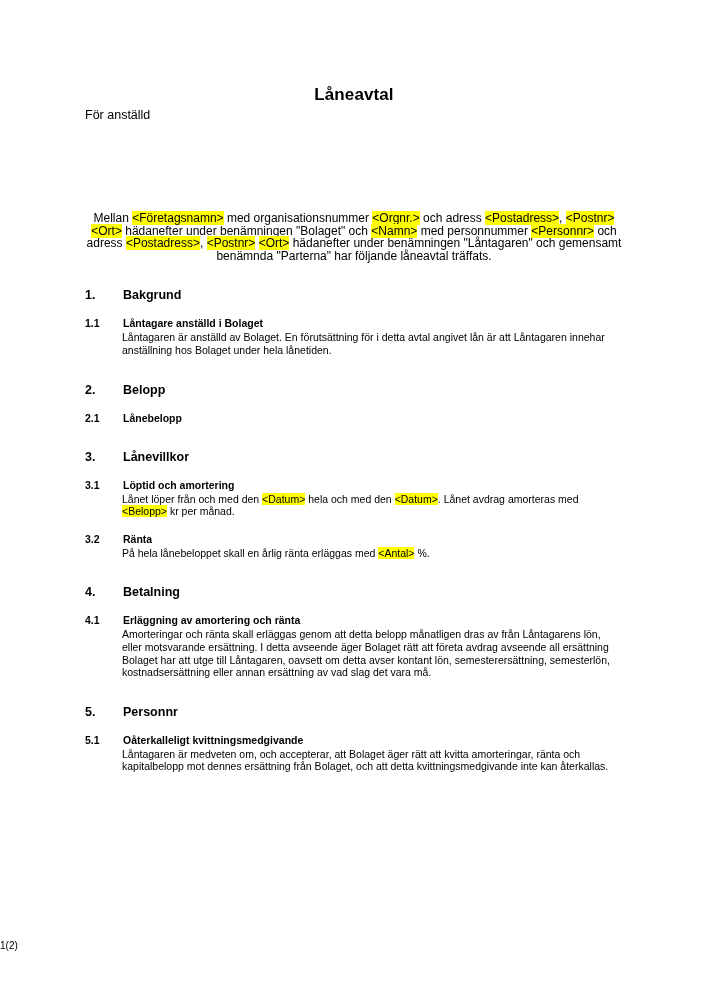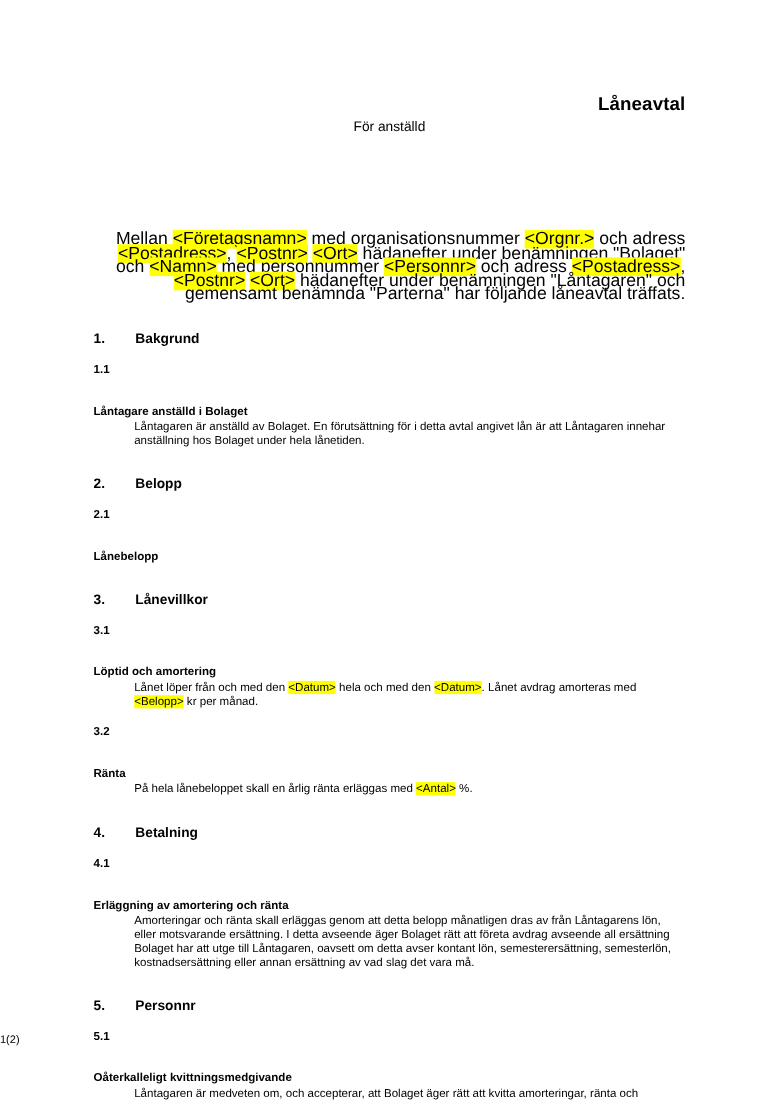--- a/index.html
+++ b/index.html
@@ -19,39 +19,38 @@
     box-sizing: border-box;
     overflow: hidden;
   }
   .content {
     position: absolute;
     left: 85px;
     top: 0;
     width: 538px;
   }
   .doc-title {
-    text-align: right;
+    text-align: center;
     font-size: 17px;
     font-weight: bold;
     color: #000;
     margin-top: 85px;
     letter-spacing: 0.1px;
   }
   .doc-subtitle {
-    text-align: center;
     font-size: 12.5px;
     color: #000;
     margin-top: 3px;
   }
   .intro {
     margin-top: 90px;
-    font-size: 16px;
+    font-size: 12px;
     line-height: 12.6px;
     color: #000;
-    text-align: right;
+    text-align: center;
   }
   .hl {
     background: #ffff00;
     color: #000;
   }
   .sec-head {
     margin-top: 26px;
     display: flex;
     align-items: baseline;
     font-size: 12.5px;
@@ -65,21 +64,20 @@
   .sec-title {
     flex: 1;
   }
   .sub-head {
     margin-top: 15px;
     display: flex;
     align-items: baseline;
     font-size: 10.5px;
     font-weight: bold;
     color: #000;
-    flex-direction: column;
   }
   .sub-num {
     width: 38px;
     flex: 0 0 38px;
   }
   .sub-title {
     flex: 1;
   }
   .para {
     margin-top: 2px;

